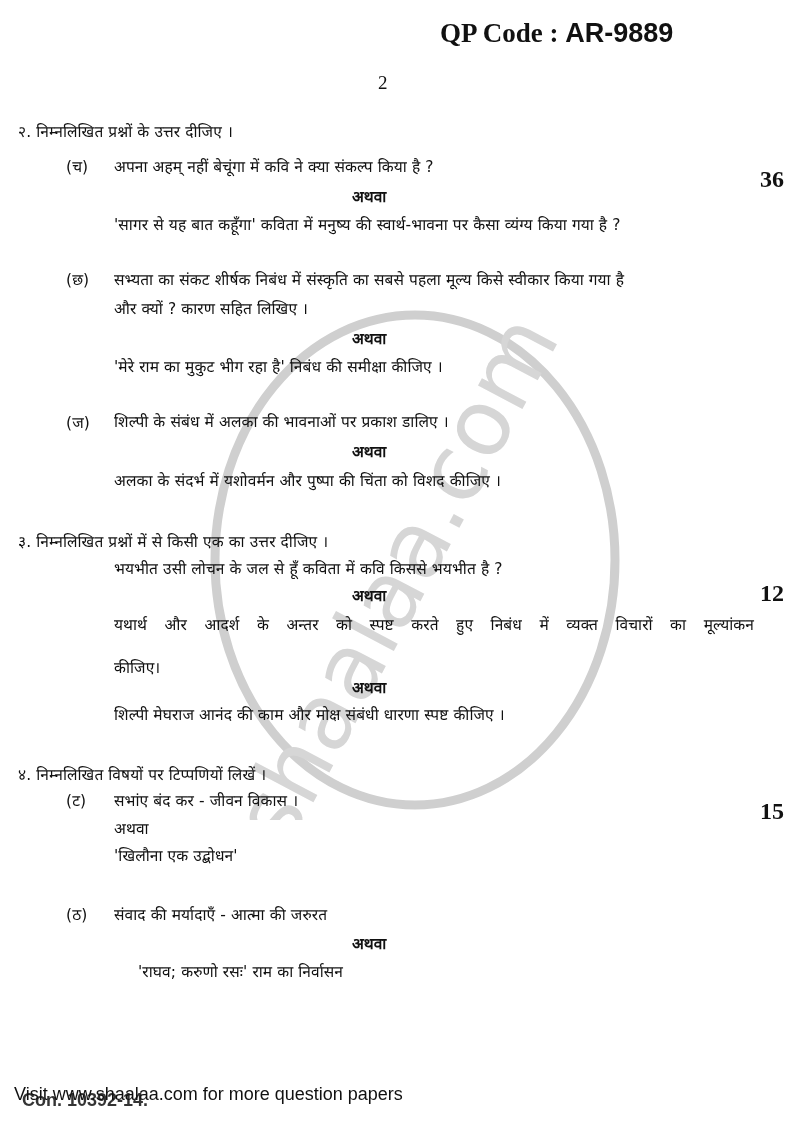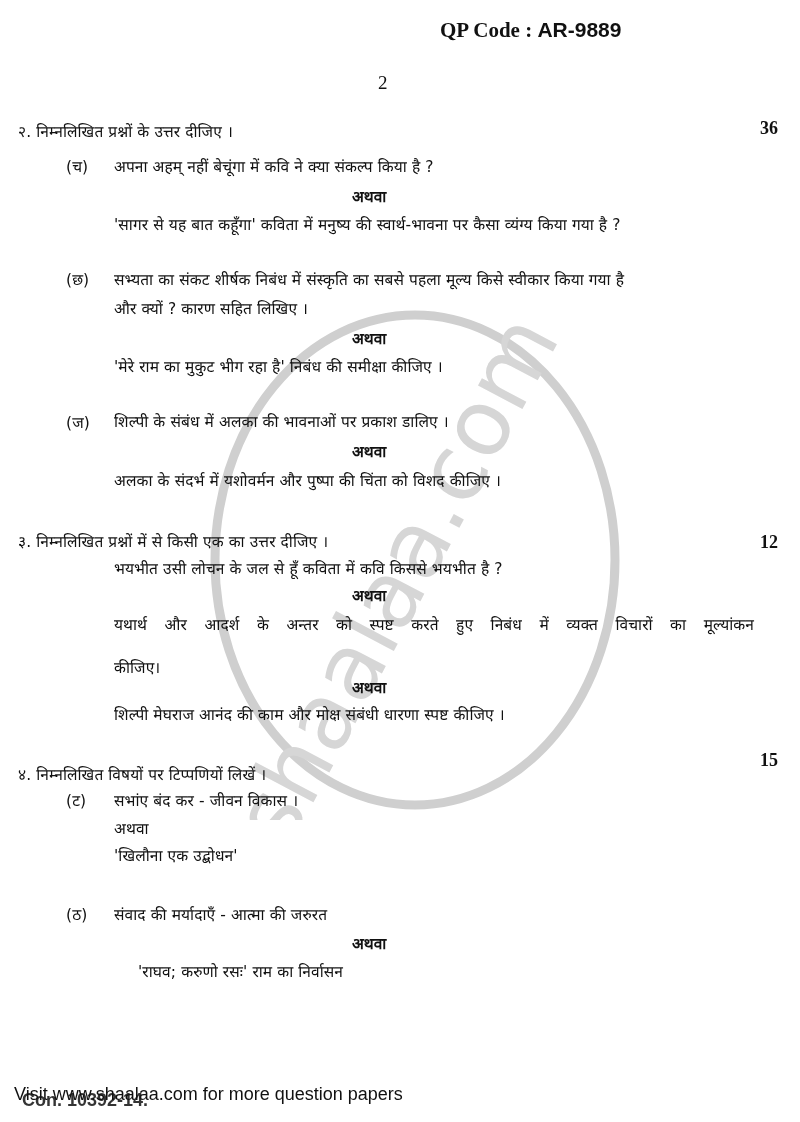--- a/index.html
+++ b/index.html
@@ -2,24 +2,24 @@
 <html><head>
   <meta charset="utf-8">
   <style>
     html, body { margin: 0; padding: 0; }
     body {
       width: 800px; height: 1122px; position: relative; overflow: hidden;
       background: #ffffff; color: #111111;
       font-family: "DejaVu Sans", sans-serif;
     }
     .abs { position: absolute; white-space: nowrap; }
-    .qp { left: 440px; top: 18px; font-family: "Liberation Serif", serif; font-weight: bold; font-size: 21px; }
+    .qp { left: 440px; top: 18px; font-family: "Liberation Serif", serif; font-weight: bold; font-size: 27px; }
     .qp .code { font-family: "Liberation Sans", sans-serif; font-weight: bold; }
     .pageno { left: 378px; top: 72px; font-family: "Liberation Serif", serif; font-size: 19px; }
-    .marks { font-family: "Liberation Serif", serif; font-weight: bold; font-size: 18px; }
+    .marks { font-family: "Liberation Serif", serif; font-weight: bold; font-size: 24px; margin-top: 48px; }
     .t { font-size: 15.5px; letter-spacing: 0.1px; }
     .athva { font-weight: bold; font-size: 15.5px; }
     .footer-left { left: 14px; top: 1084px; font-family: "Liberation Sans", sans-serif; font-size: 18px; }
     .footer-left .cm { position: absolute; left: 8px; top: 6px; font-weight: bold; opacity: 0.85; }
     .turn { left: 596px; top: 1133px; font-family: Liberation Serif, serif; font-size: 15px; }
     .watermark { position: absolute; left: 200px; top: 300px; width: 430px; height: 520px; pointer-events: none; }
     .just { white-space: normal; width: 640px; text-align: justify; text-align-last: justify; }
   </style>
 </head>
 <body>

